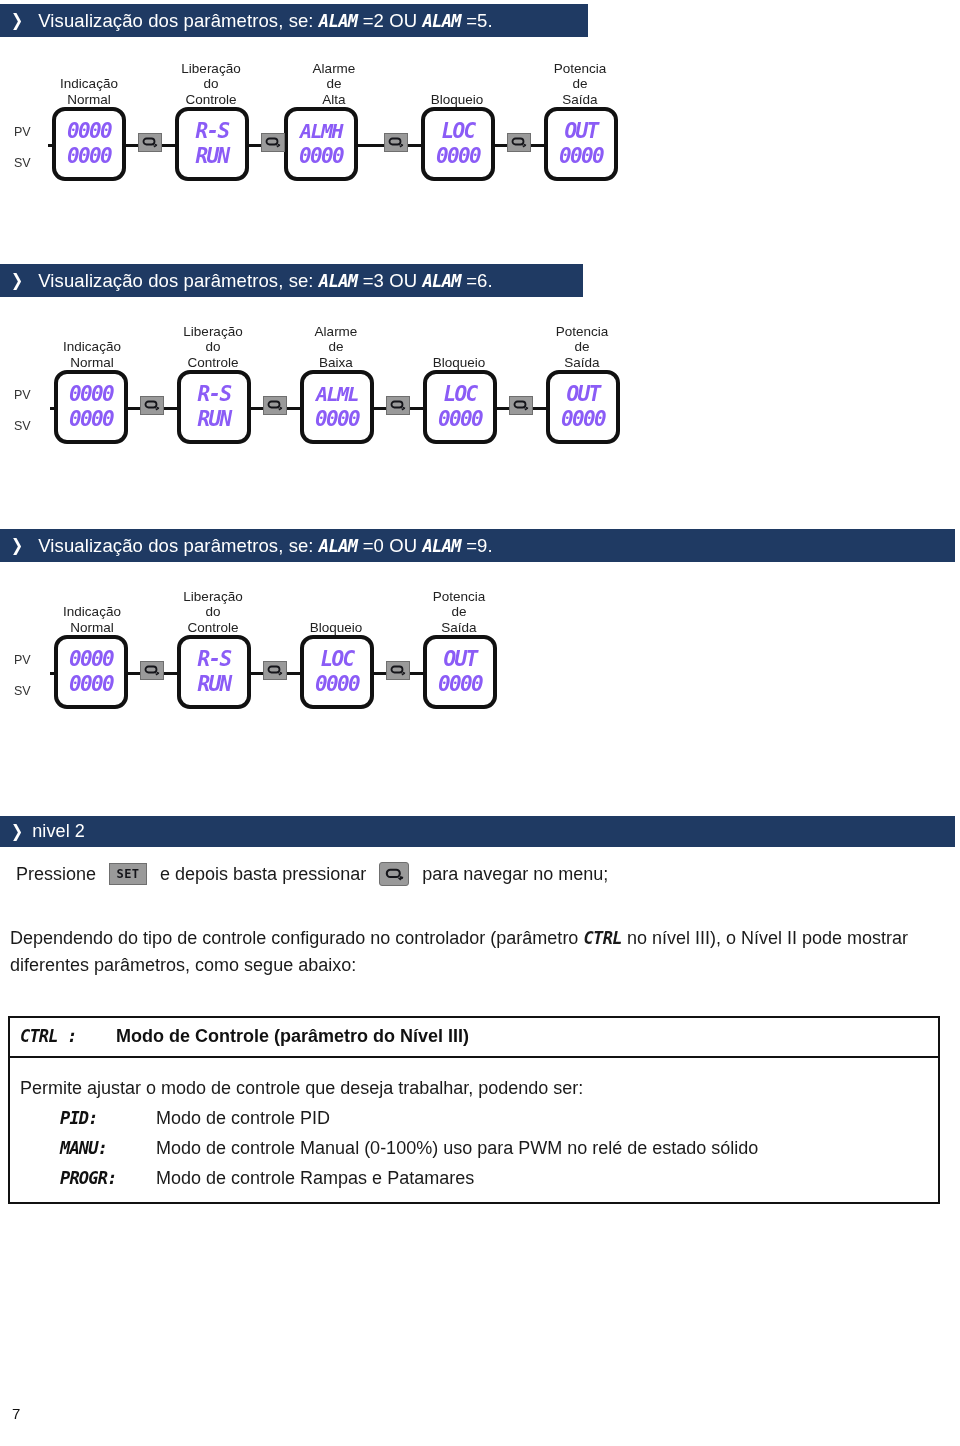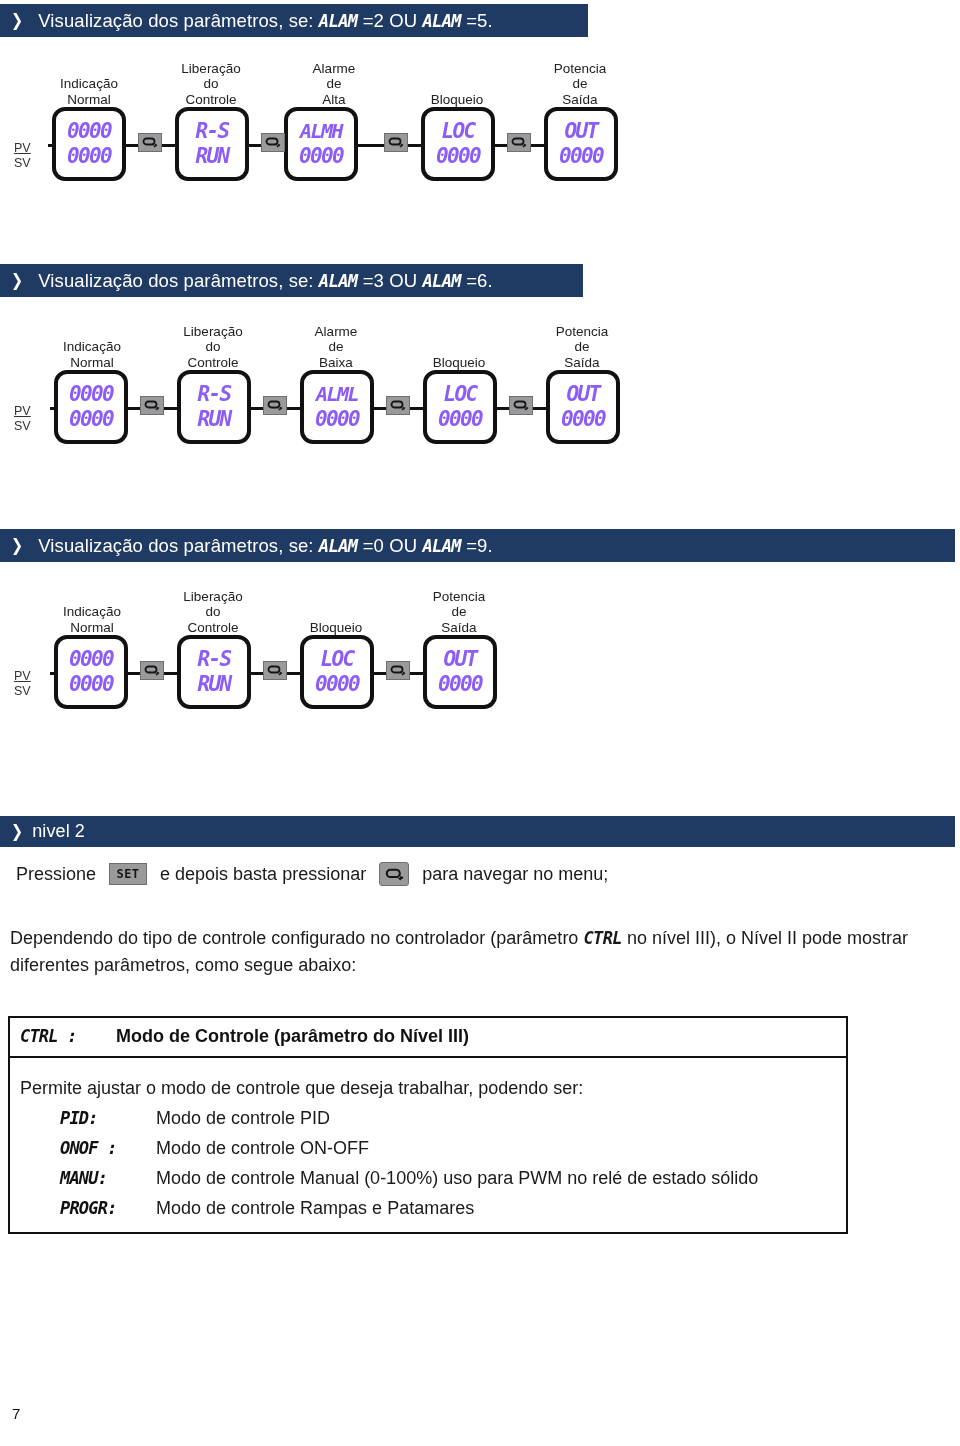--- a/index.html
+++ b/index.html
@@ -85,21 +85,21 @@
     top: 37px;
     height: 3px;
     background: #111;
   }
   .pvsv {
     position: absolute;
     font-size: 12.5px;
     color: #333;
     left: 14px;
   }
-  .pvsv.pv { top: 34px; text-decoration: underline; }
+  .pvsv.pv { top: 18px; }
   .pvsv.sv { top: 49px; }
 
   .panel {
     position: absolute;
     top: 0;
     width: 74px;
     height: 74px;
     border: 4px solid #111;
     border-radius: 13px;
     background: #ffffff;
@@ -188,21 +188,21 @@
     font-weight: bold;
     font-size: 17px;
     letter-spacing: -0.6px;
   }
 
   
   #param-table {
     position: absolute;
     left: 8px;
     top: 1016px;
-    width: 840px;
+    width: 932px;
     border: 2px solid #111;
     box-sizing: border-box;
     background: #fff;
   }
   #param-table .thead {
     border-bottom: 2px solid #111;
     padding: 8px 0 9px 10px;
     display: flex;
     align-items: baseline;
   }
@@ -536,24 +536,20 @@
     <span class="title">Modo de Controle (parâmetro do Nível III)</span>
   </div>
   <div class="tbody">
     <div class="intro-row">Permite ajustar o modo de controle que deseja trabalhar, podendo ser:</div>
 
     <div class="opt-row">
       <span class="code">PID:</span>
       <span class="desc">Modo de controle PID</span>
     </div>
     <div class="opt-row">
-      <span class="code">ONOF :</span>
-      <span class="desc">Modo de controle ON-OFF</span>
-    </div>
-    <div class="opt-row">
       <span class="code">MANU:</span>
       <span class="desc">Modo de controle Manual (0-100%) uso para PWM no relé de estado sólido</span>
     </div>
     <div class="opt-row">
       <span class="code">PROGR:</span>
       <span class="desc">Modo de controle Rampas e Patamares</span>
     </div>
   </div>
 </div>
 

